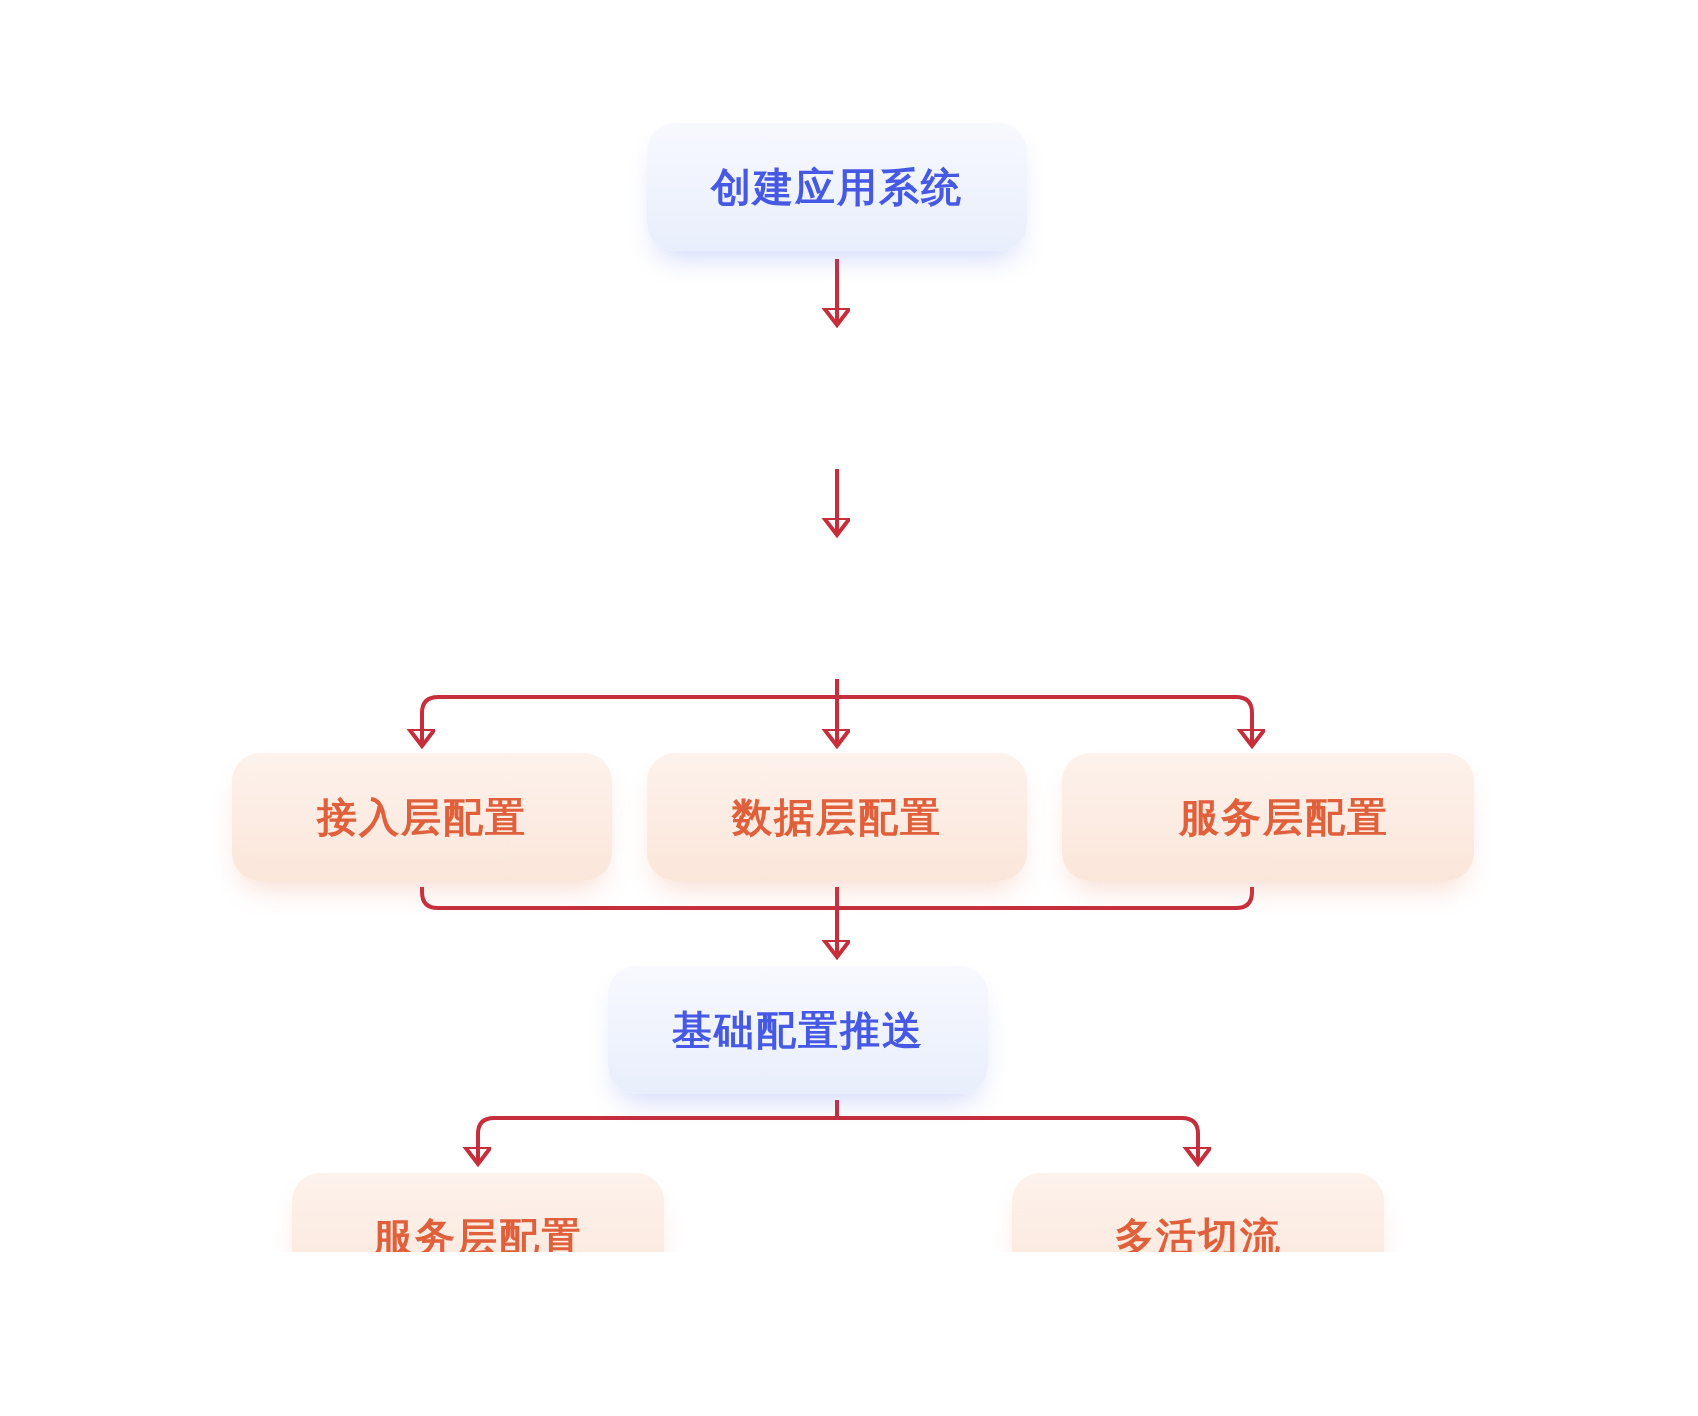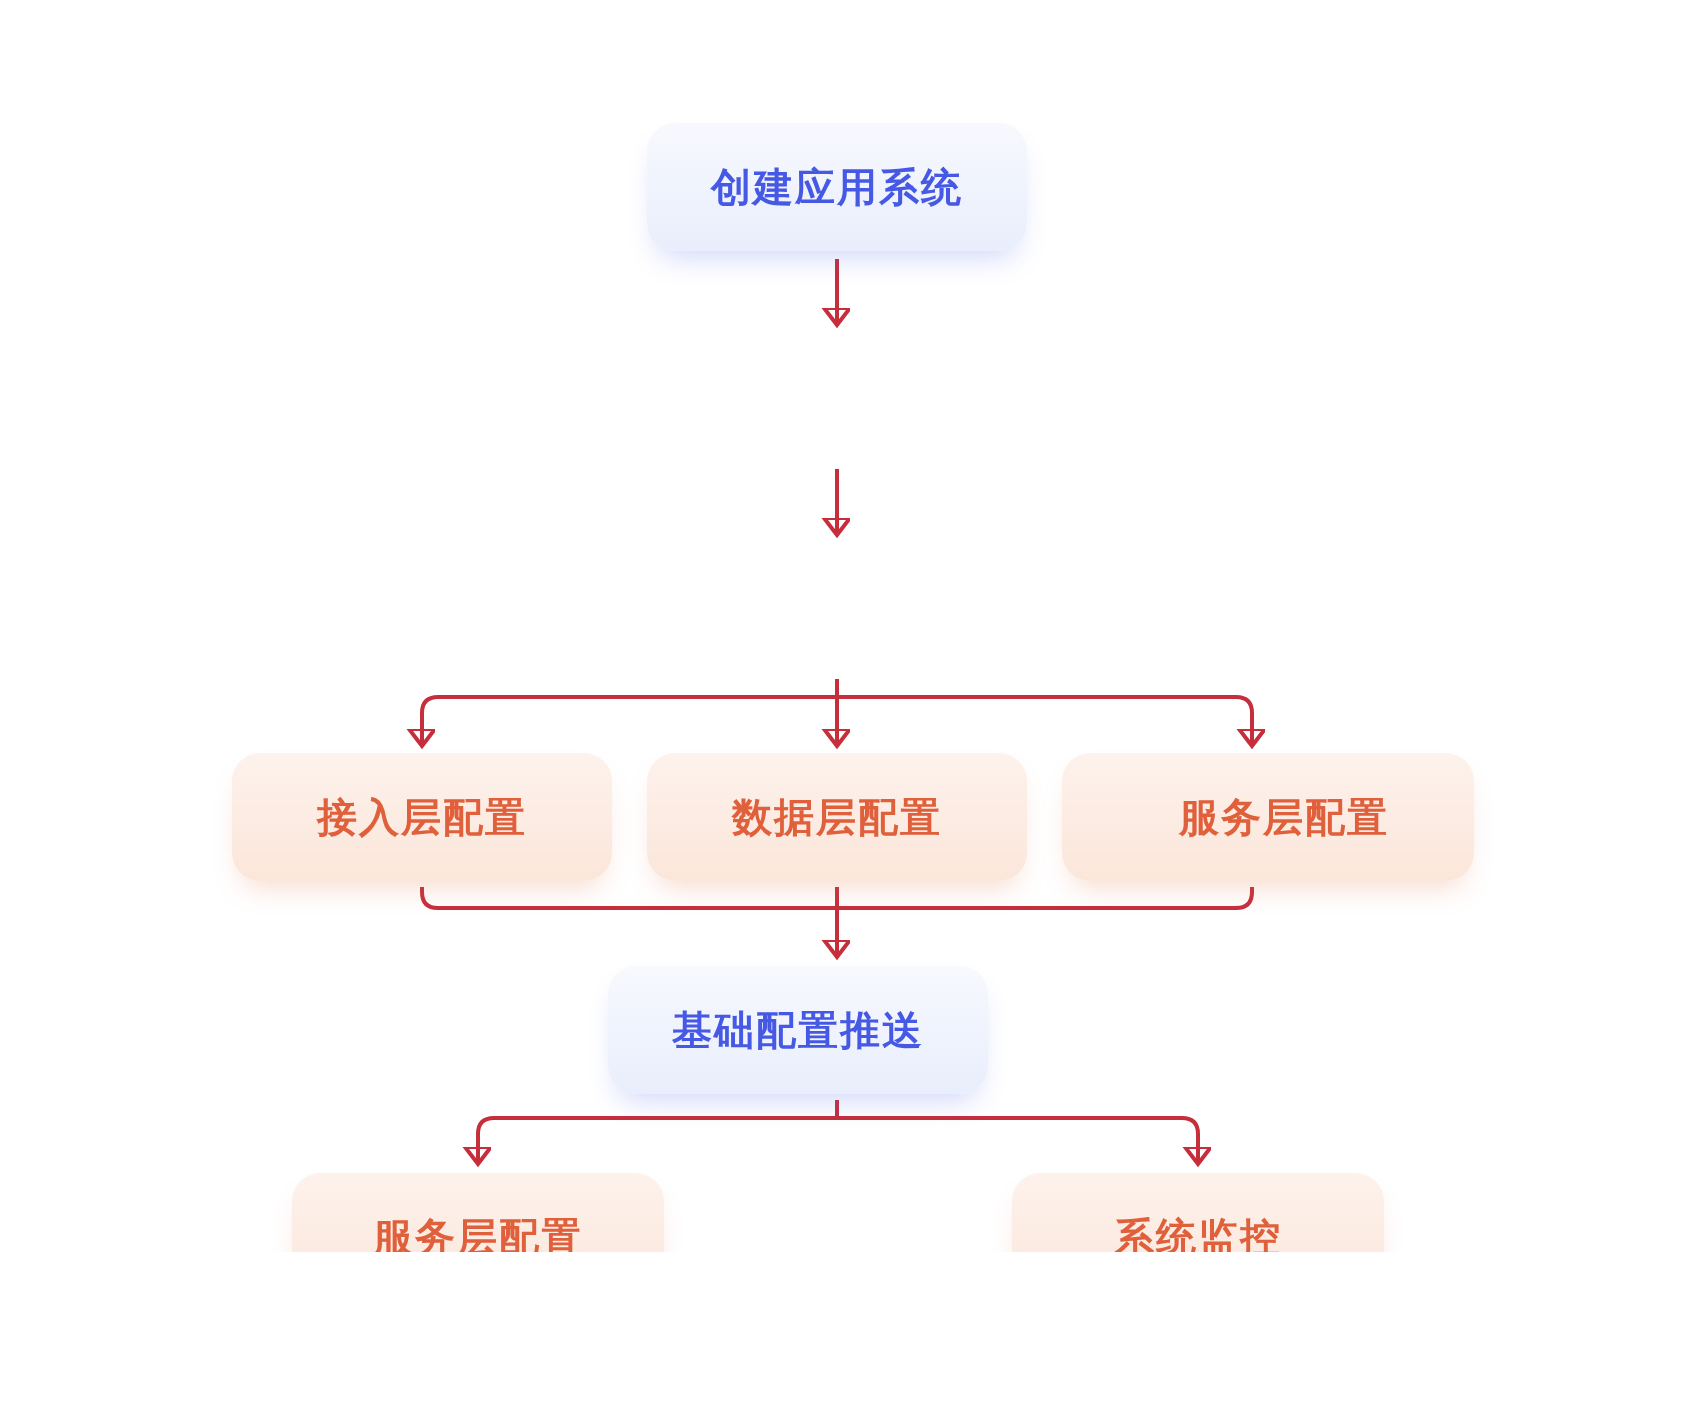--- a/index.html
+++ b/index.html
@@ -101,16 +101,16 @@
 
   <div class="node blue" style="left:608px;top:966px;">
     <span>基础配置推送</span>
   </div>
 
   <div class="node orange" style="left:292px;top:1173px;width:372px;">
     <span>服务层配置</span>
   </div>
 
   <div class="node orange" style="left:1012px;top:1173px;width:372px;">
-    <span>系统监控</span>
+    <span>多活切流</span>
   </div>
 
 </div>
 
 </body></html>

